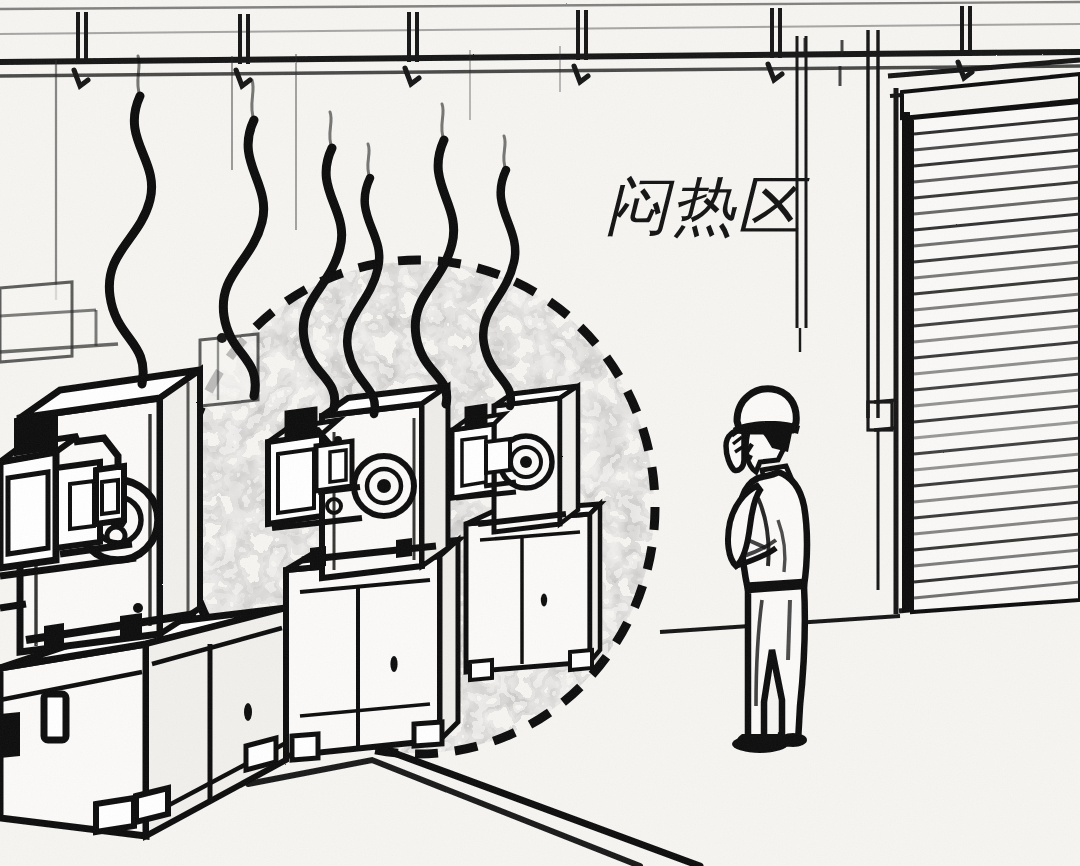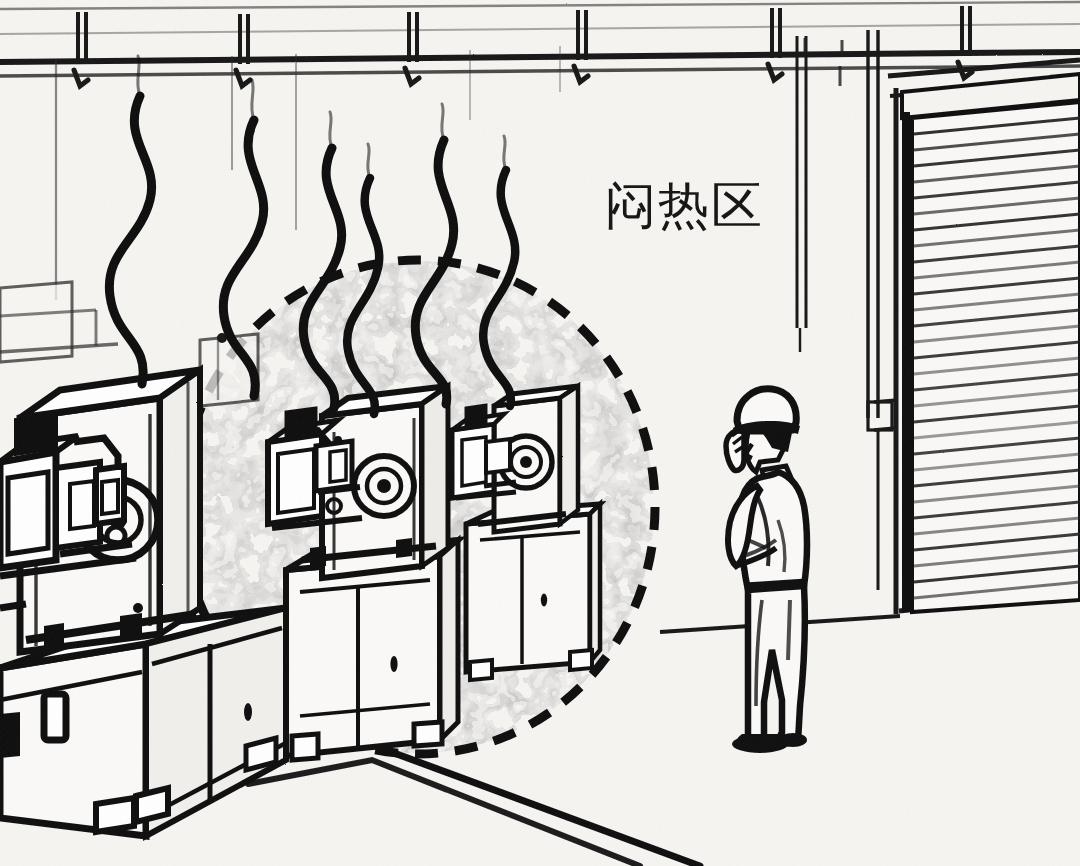--- a/index.html
+++ b/index.html
@@ -24,27 +24,28 @@
     top: 0;
     width: 1080px;
     height: 866px;
     display: block;
   }
   .zone-label {
     position: absolute;
     left: 605px;
     top: 178px;
     font-family: "DejaVu Sans", "Liberation Sans", sans-serif;
-    font-size: 51px;
+    font-size: 64px;
     line-height: 56px;
     letter-spacing: 2px;
     color: #131313;
     white-space: nowrap;
     font-weight: 400;
     user-select: none;
+    font-style: italic;
   }
   
   .grain {
     position: absolute;
     inset: 0;
     pointer-events: none;
     opacity: .5;
   }
 </style>
 </head>

